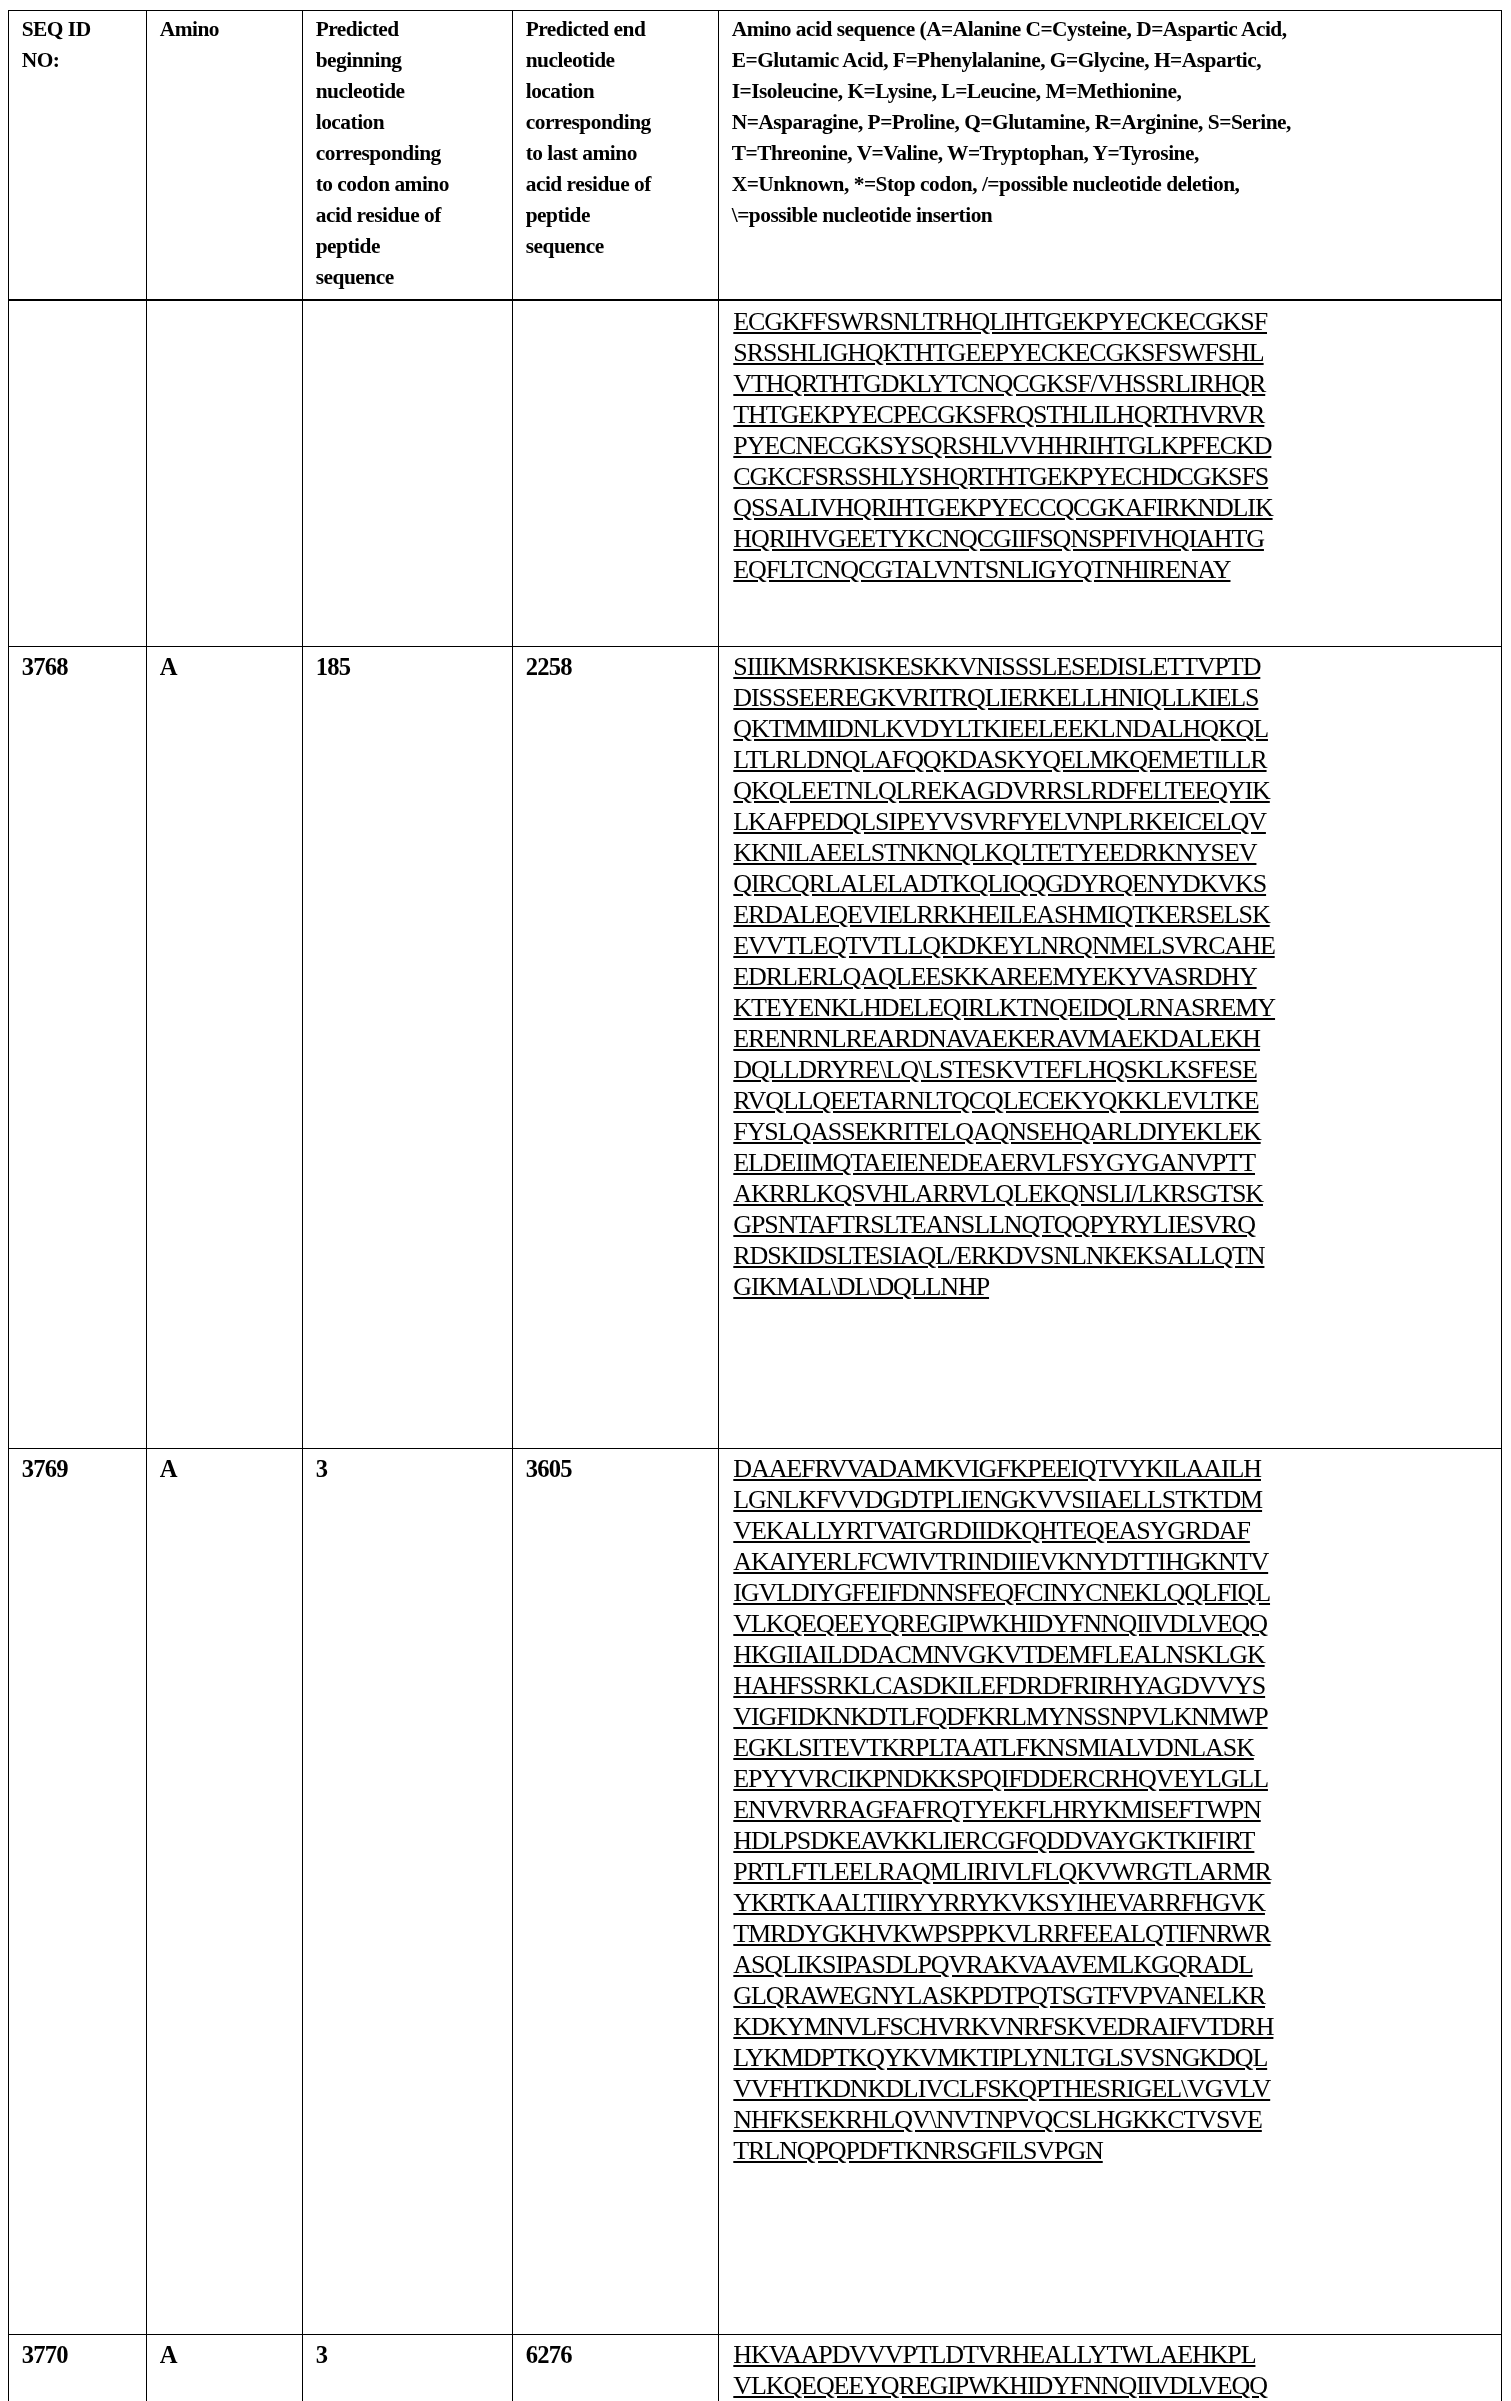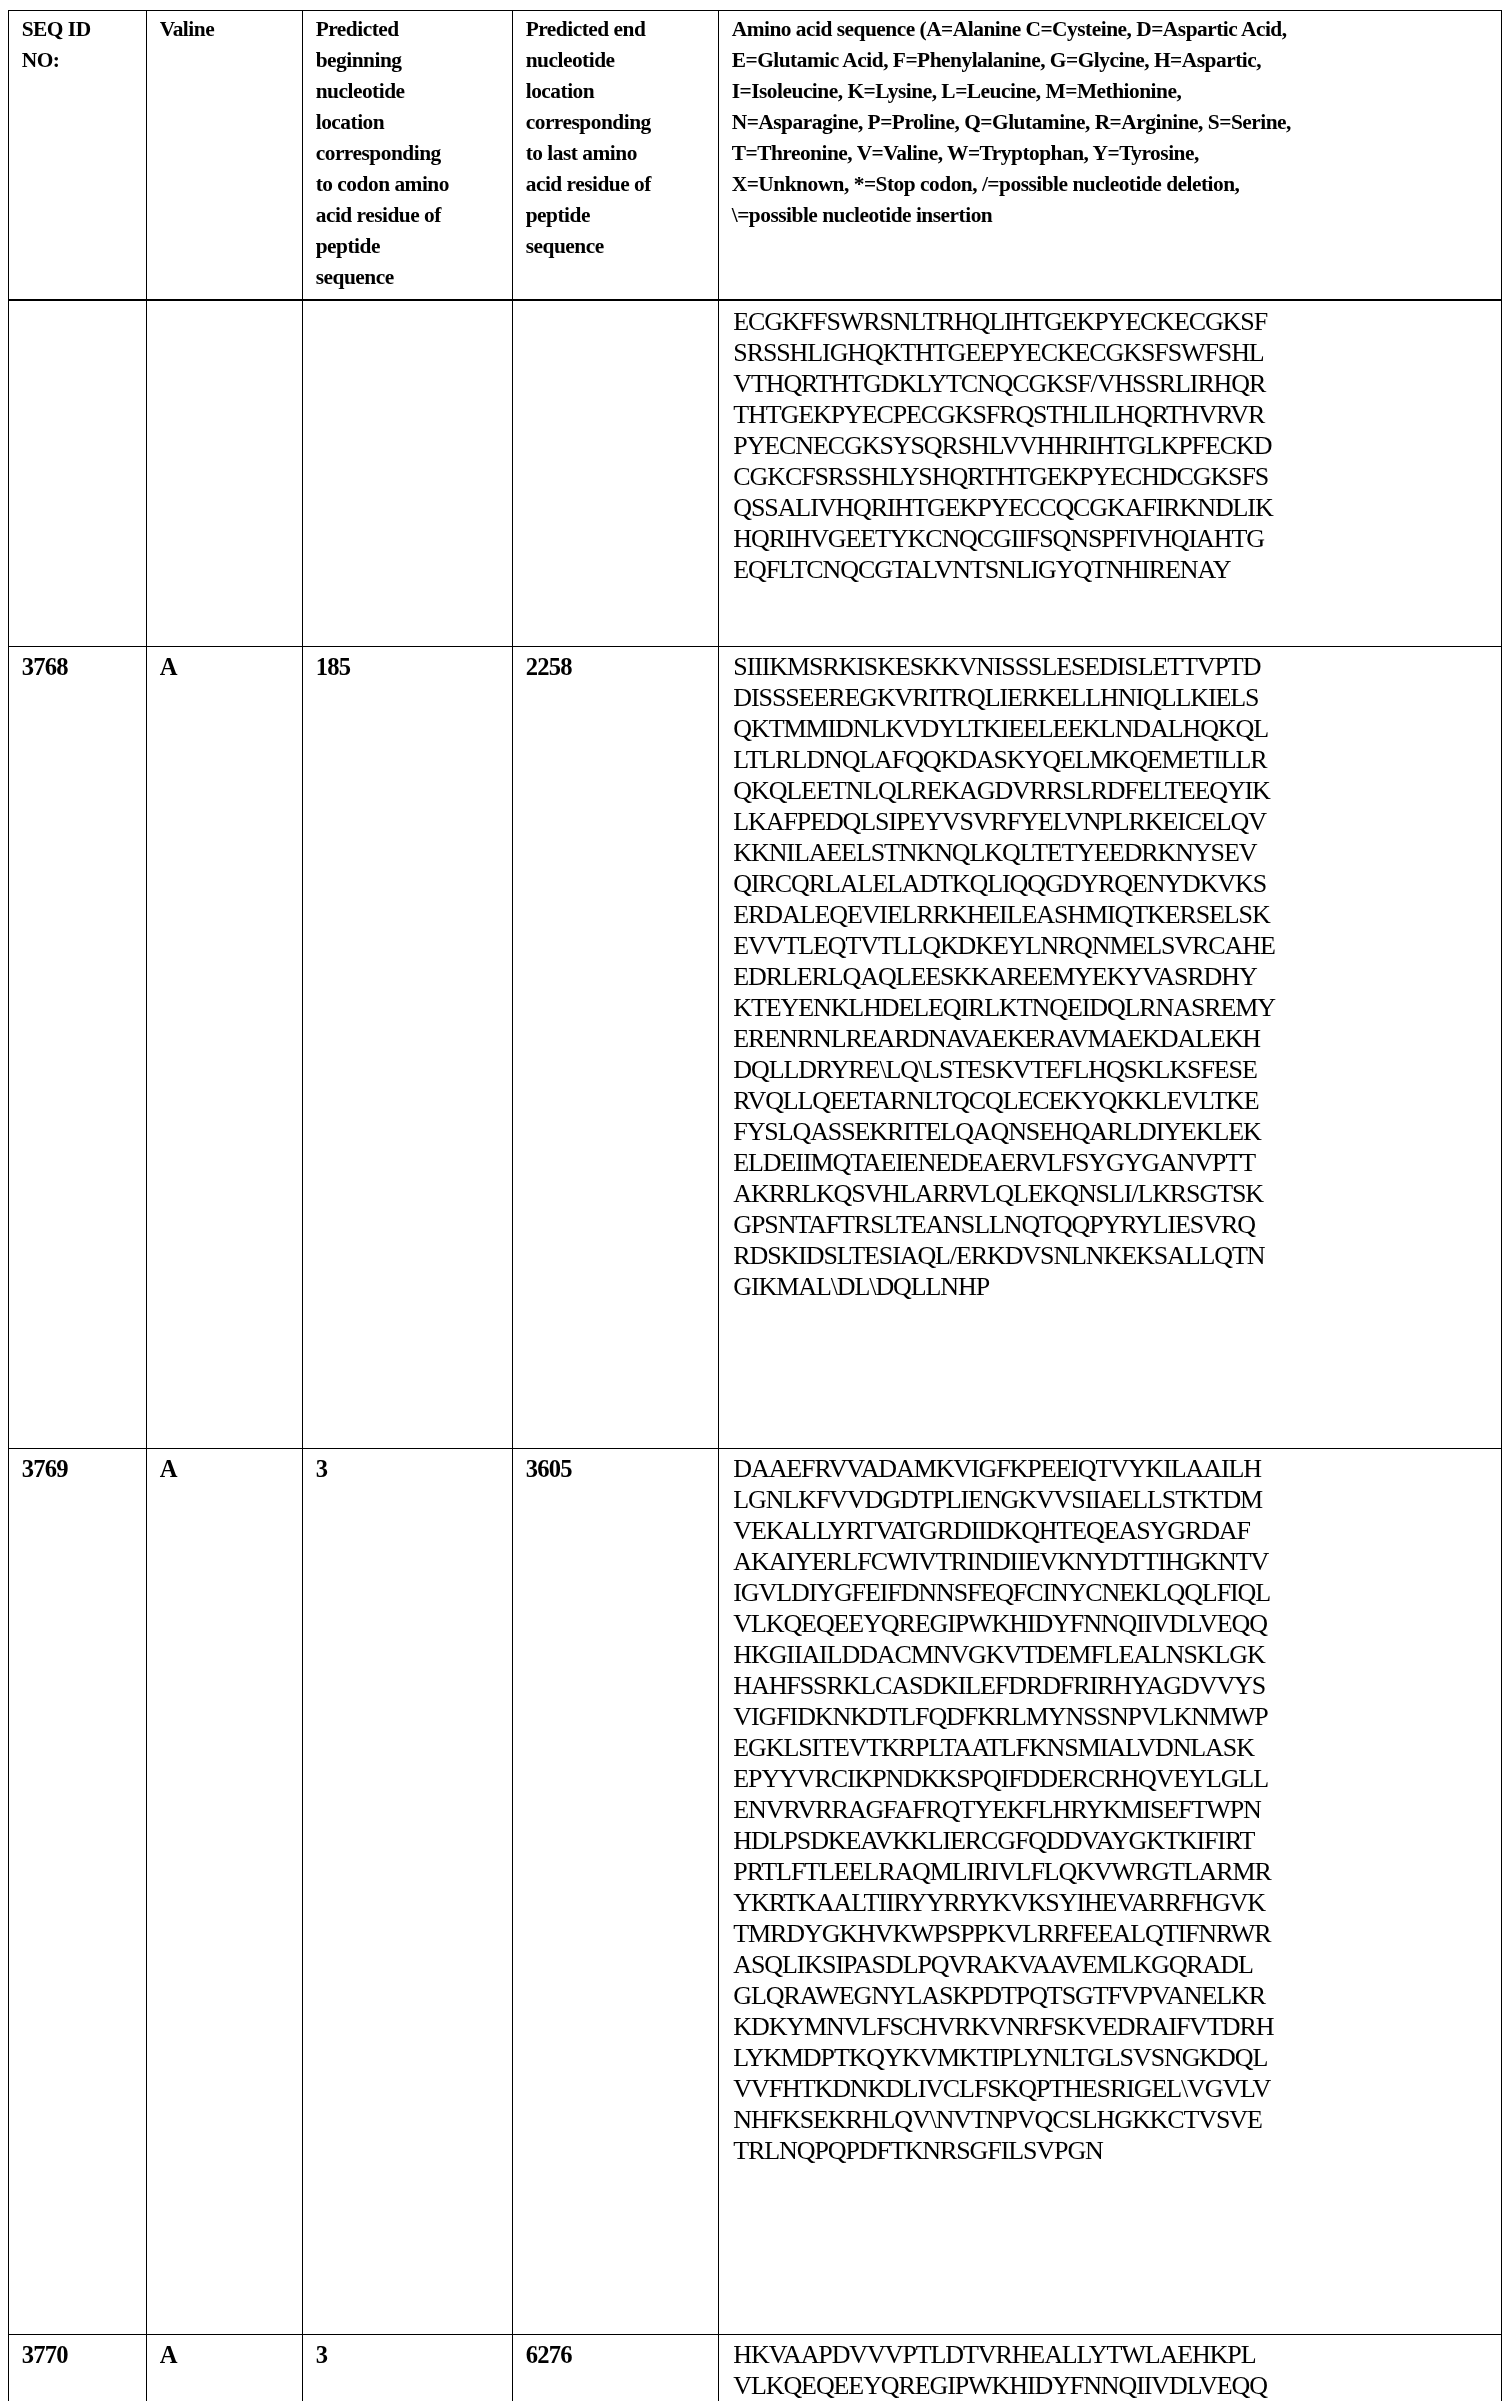--- a/index.html
+++ b/index.html
@@ -23,21 +23,21 @@
   th .hdr { display: block; font-stretch: condensed; letter-spacing: -0.5px; }
   td.num, td.method, td.start, td.end {
     font-size: 24.6px; line-height: 31px; padding: 4.8px 11px 0 12.7px !important;
     letter-spacing: -0.8px;
     font-weight: bold;
   }
   td.seq {
     font-size: 26px; line-height: 31px; padding: 4.8px 6.4px 3.2px 14.3px !important;
     letter-spacing: -1.1px; white-space: pre; 
   }
-  td.seq .line { display: block; height: 31px; overflow: visible; }
+  td.seq .line { display: block; height: 31px; overflow: visible; text-decoration: underline; }
   col.c1 { width: 138px; } col.c2 { width: 156px; } col.c3 { width: 210px; }
   col.c4 { width: 206px; } col.c5 { width: 783px; }
   tr.header-row { height: 277px; }
   tr.r-cont { height: 346px; }
   tr.r-3768 { height: 802px; }
   tr.r-3769 { height: 886px; }
   tr.r-3770 { height: 77px; }
 </style>
 </head>
 <body>
@@ -50,21 +50,21 @@
       <col class="c4">
       <col class="c5">
   </colgroup>
   <thead>
     <tr class="header-row">
       <th>
         <span class="hdr">SEQ ID</span>
         <span class="hdr">NO:</span>
       </th>
       <th>
-        <span class="hdr">Valine</span>
+        <span class="hdr">Amino</span>
       </th>
       <th>
         <span class="hdr">Predicted</span>
         <span class="hdr">beginning</span>
         <span class="hdr">nucleotide</span>
         <span class="hdr">location</span>
         <span class="hdr">corresponding</span>
         <span class="hdr">to codon amino</span>
         <span class="hdr">acid residue of</span>
         <span class="hdr">peptide</span>

